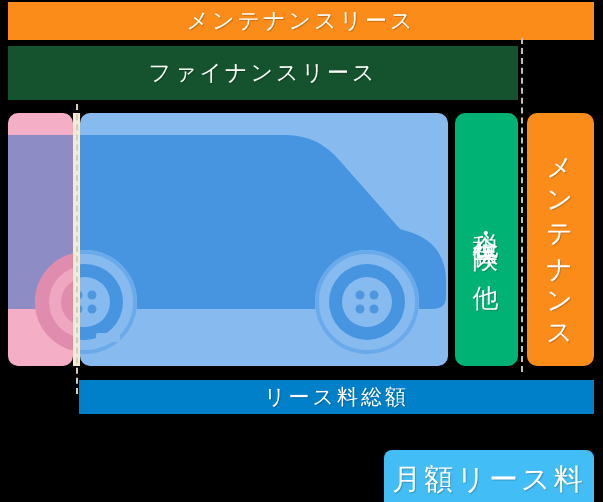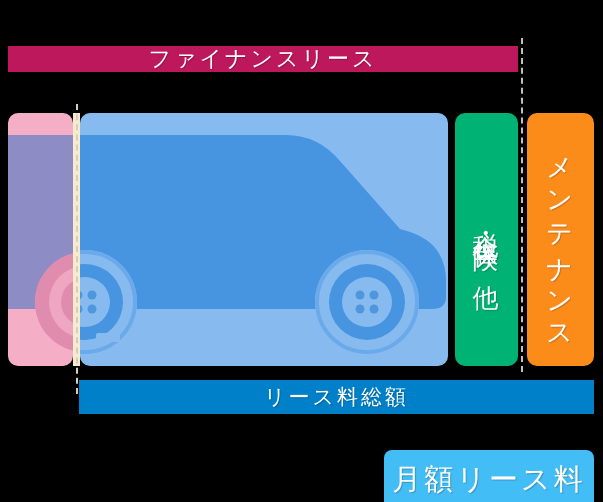--- a/index.html
+++ b/index.html
@@ -29,22 +29,22 @@
     white-space: nowrap;
   }
 
   
   #bar-maintenance-lease {
     left: 8px;  top: 2px;  width: 586px;  height: 38px;
     background: #FB8C1A;
     font-size: 22px;
   }
   #bar-finance-lease {
-    left: 8px;  top: 46px;  width: 510px;  height: 26px;
-    background: #be185d;
+    left: 8px;  top: 46px;  width: 510px;  height: 54px;
+    background: #14532d;
     font-size: 22px;
   }
 
   
   #box-residual {
     left: 8px;  top: 113px;  width: 65px;  height: 253px;
     background: #F4AFC6;
     border-radius: 10px;
     z-index: 3;
     overflow: hidden;
@@ -145,20 +145,21 @@
     background: #42BDF5;
     border-radius: 8px;
     font-size: 29px;
   }
 </style>
 </head>
 <body>
 
 <div id="stage">
 
+  <div class="bar" id="bar-maintenance-lease">メンテナンスリース</div>
 
   <div class="bar" id="bar-finance-lease">ファイナンスリース</div>
 
   <div class="bar" id="box-residual">
     <span class="vlabel" id="label-residual">予定残存価格</span>
   </div>
 
   <div class="bar" id="box-vehicle">
     <span class="vlabel" id="label-vehicle">車両価格</span>
   </div>

